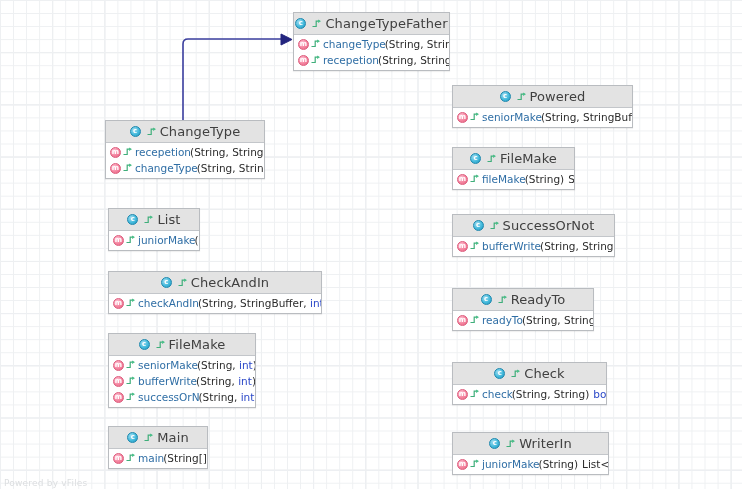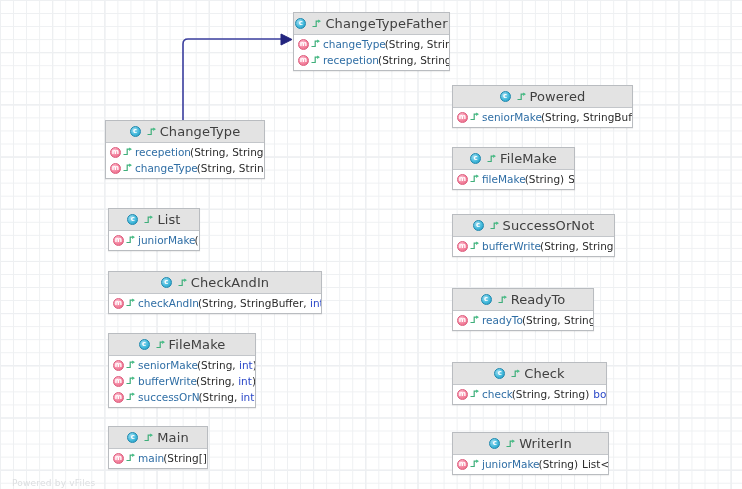--- a/index.html
+++ b/index.html
@@ -125,21 +125,21 @@
     margin-left: 2px;
   }
   .ico-vis svg { display: block; }
 
   
   #connector { position: absolute; left: 0; top: 0; pointer-events: none; }
 
   
   .watermark {
     position: absolute;
-    left: 12px;
+    left: 4px;
     bottom: 1px;
     font-size: 9px;
     color: #dcdee0;
     letter-spacing: 0.2px;
     white-space: nowrap;
   }
 </style>
 </head>
 <body>
 

